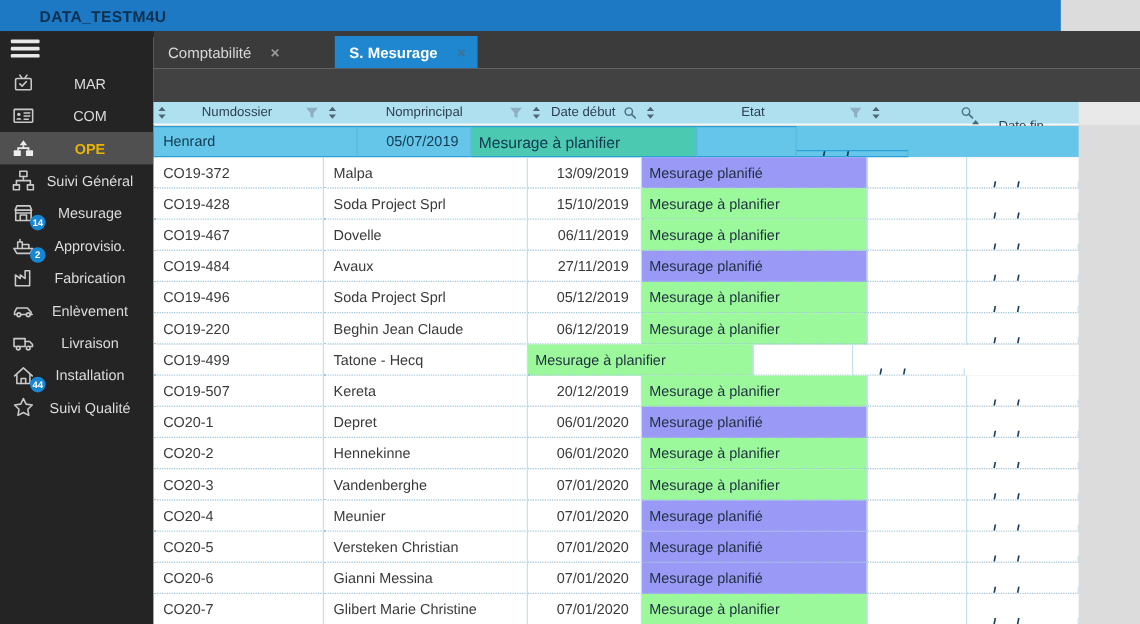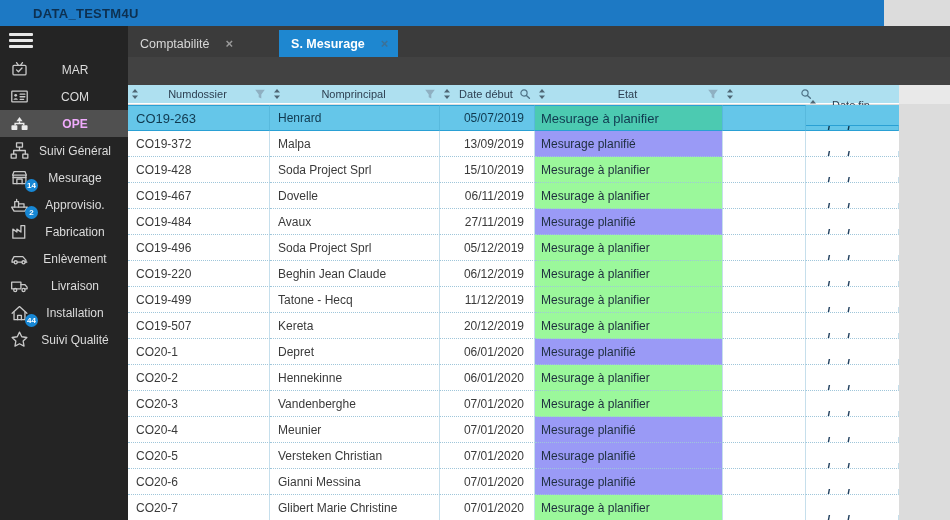--- a/index.html
+++ b/index.html
@@ -18,21 +18,21 @@
   .hamburger { position:absolute; left:9px; top:7px; width:24px; height:18px; cursor:pointer; }
   .hamburger span { display:block; height:3px; background:#e8e8e8; margin-bottom:3px; border-radius:1px; }
   .nav { position:absolute; left:0; top:30px; width:128px; }
   .nav-item { position:relative; height:27px; display:flex; align-items:center; cursor:pointer; }
   .nav-item.active { background:#505050; }
   .nav-icon { position:relative; width:26px; height:20px; margin-left:6px; flex:0 0 26px;
     display:flex; align-items:center; justify-content:center; color:#c9c9c9; }
   .nav-item.active .nav-icon { color:#ececec; }
   .nav-icon svg { width:19px; height:19px; stroke:currentColor; fill:none; stroke-width:1.1; }
   .nav-label { flex:1; text-align:center; font-size:12px; color:#dcdcdc; padding-right:10px; }
-  .nav-item.active .nav-label { color:#f0abfc; font-weight:bold; }
+  .nav-item.active .nav-label { color:#eab308; font-weight:bold; }
   .badge { position:absolute; right:-6px; bottom:-4px; min-width:13px; height:13px; border-radius:7px;
     background:#1787d4; color:#fff; font-size:8px; font-weight:bold; line-height:13px;
     text-align:center; padding:0 2px; }
 
   
   .content { position:absolute; left:128px; top:26px; width:822px; height:494px;padding-left:40px; }
   .tabs-band { position:absolute; left:0; top:0; width:822px; height:31px; background:#3b3b3b;
     display:flex; align-items:flex-end; }
   .tab { height:27px; display:flex; align-items:center; padding:0 10px 0 12px; cursor:pointer;
     font-size:12.5px; color:#d8d8d8; }
@@ -302,21 +302,20 @@
                 <path d="M4 11 L1 7.4 H7 Z" fill="#4e6674"></path>
               </svg>
     </span>
     <span class="lbl">Date fin</span>
     <span class="filt"></span>
   </div>
 </div>
       <div class="thead-filler"></div>
       <div class="tbody" id="tbody">
   <div class="tr selected">
-    <div class="td c1 num-cell">CO19-263</div>
     <div class="td c2">Henrard</div>
     <div class="td c3 right">05/07/2019</div>
     <div class="td c4 etat-cell" style="background: rgb(76, 202, 177);">Mesurage à planifier</div>
     <div class="td c5"></div>
     <div class="td c6 fin-cell">__/__/____</div>
   </div>
 
   <div class="tr">
     <div class="td c1 num-cell">CO19-372</div>
     <div class="td c2">Malpa</div>
@@ -367,21 +366,20 @@
     <div class="td c2">Beghin Jean Claude</div>
     <div class="td c3 right">06/12/2019</div>
     <div class="td c4 etat-cell" style="background: rgb(155, 248, 155);">Mesurage à planifier</div>
     <div class="td c5"></div>
     <div class="td c6 fin-cell">__/__/____</div>
   </div>
 
   <div class="tr">
     <div class="td c1 num-cell">CO19-499</div>
     <div class="td c2">Tatone - Hecq</div>
-    <div class="td c3 right">11/12/2019</div>
     <div class="td c4 etat-cell" style="background: rgb(155, 248, 155);">Mesurage à planifier</div>
     <div class="td c5"></div>
     <div class="td c6 fin-cell">__/__/____</div>
   </div>
 
   <div class="tr">
     <div class="td c1 num-cell">CO19-507</div>
     <div class="td c2">Kereta</div>
     <div class="td c3 right">20/12/2019</div>
     <div class="td c4 etat-cell" style="background: rgb(155, 248, 155);">Mesurage à planifier</div>

